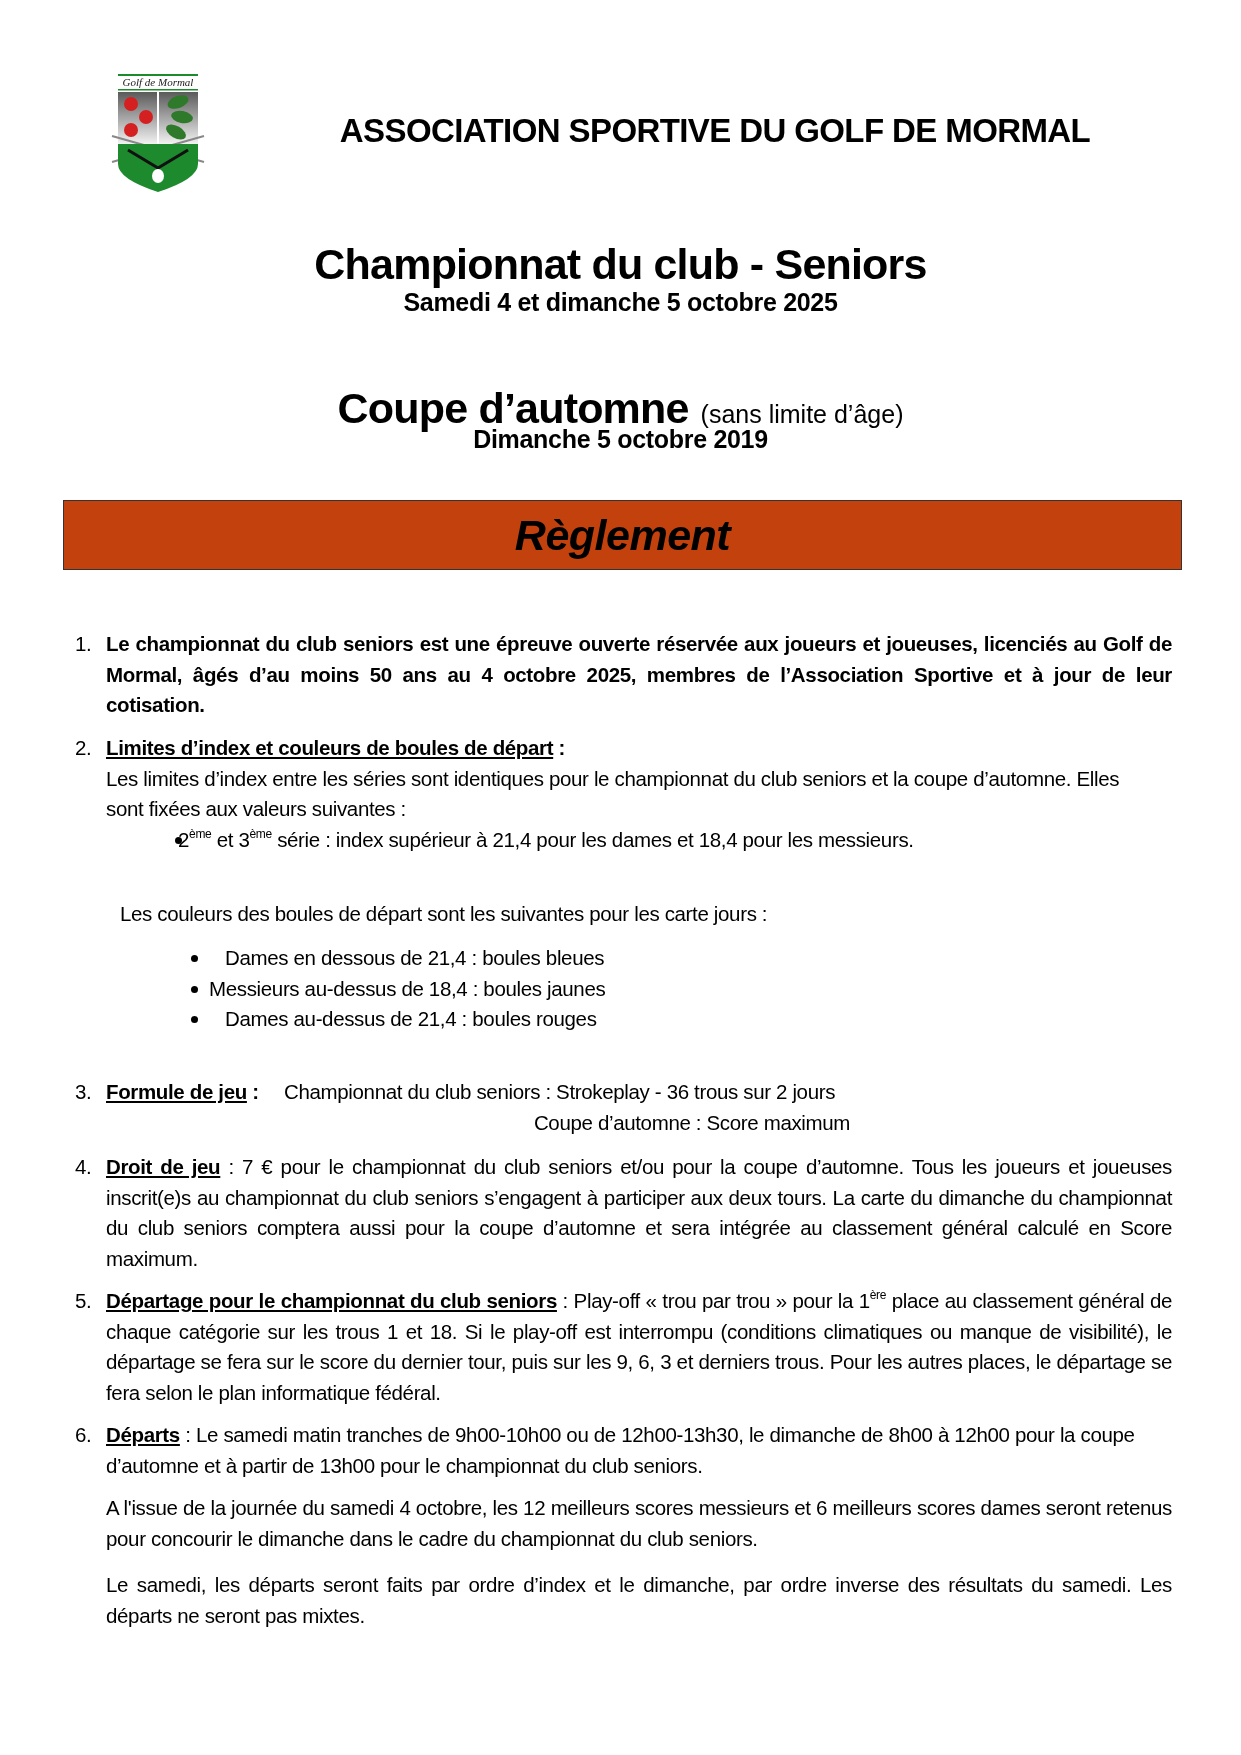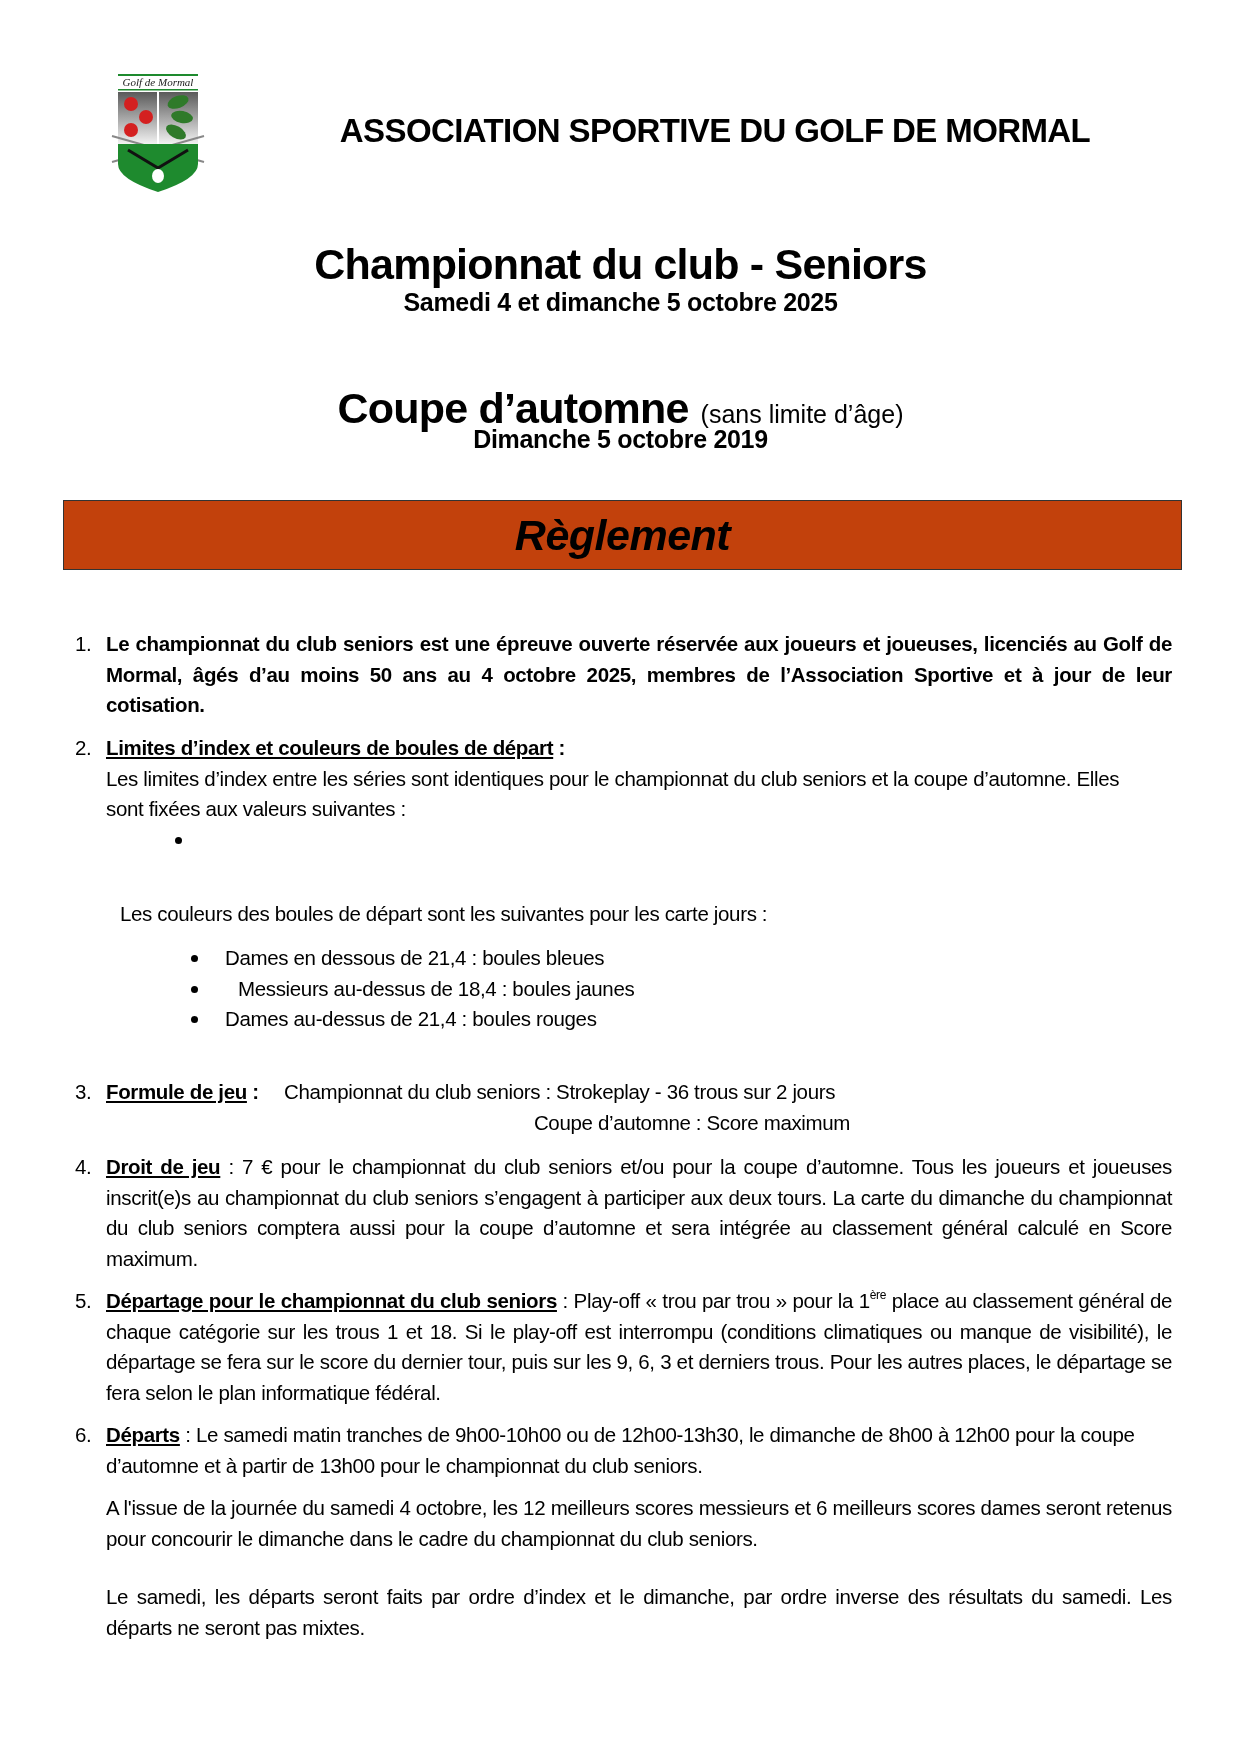--- a/index.html
+++ b/index.html
@@ -81,35 +81,38 @@
 </div>
 
 <div class="abs item" style="top:733px;">
   <span class="num">2.</span>
   <div class="body ragged">
     <span class="u">Limites d’index et couleurs de boules de départ</span><span class="b"> :</span>
     <div style="width:1030px;">Les limites d’index entre les séries sont identiques pour le championnat du club seniors et la coupe d’automne. Elles sont fixées aux valeurs suivantes :</div>
     <div style="position:relative; margin-left:0;">
       <div class="bl-row">
         <span class="dot" style="left:69px;"></span>
+        <span style="position:absolute; left:72px; white-space:nowrap;">
+          <span>2</span><sup>ème</sup><span> et 3</span><sup>ème</sup><span> série : index supérieur à 21,4 pour les dames et 18,4 pour les messieurs.</span>
+        </span>
       </div>
     </div>
   </div>
 </div>
 
 <div class="abs item" style="top:899px; left:120px;">Les couleurs des boules de départ sont les suivantes pour les carte jours :</div>
 
 <div class="abs item" style="top:943px; left:75px;">
   <div class="bl-row">
       <span class="dot" style="left:116px;"></span>
       <span style="position:absolute;left:150px;">Dames en dessous de 21,4 : boules bleues</span>
     </div>
   <div class="bl-row">
       <span class="dot" style="left:116px;"></span>
-      <span style="position:absolute;left:163px;">Messieurs au-dessus de 18,4 : boules jaunes</span>
+      <span style="position:absolute;left:134px;">Messieurs au-dessus de 18,4 : boules jaunes</span>
     </div>
   <div class="bl-row">
       <span class="dot" style="left:116px;"></span>
       <span style="position:absolute;left:150px;">Dames au-dessus de 21,4 : boules rouges</span>
     </div>
 </div>
 
 <div class="abs item" style="top:1077px;">
   <span class="num">3.</span>
   <div class="body ragged" style="position:relative;">
@@ -127,15 +130,15 @@
 <div class="abs item" style="top:1286px;">
   <span class="num">5.</span>
   <div class="body"><span class="u">Départage pour le championnat du club seniors</span><span> :  Play-off « trou par trou » pour la 1</span><sup>ère</sup><span> place au classement général de chaque catégorie sur les trous 1 et 18. Si le play-off est interrompu (conditions climatiques ou manque de visibilité), le départage se fera sur le score du dernier tour, puis sur les 9, 6, 3 et derniers trous. Pour les autres places, le départage se fera selon le plan informatique fédéral.</span></div>
 </div>
 
 <div class="abs item" style="top:1420px;">
   <span class="num">6.</span>
   <div class="body ragged">
     <p class="para"><span class="u">Départs</span><span> : Le samedi matin tranches de 9h00-10h00 ou de 12h00-13h30, le dimanche de 8h00 à 12h00 pour la coupe d’automne et à partir de 13h00 pour le championnat du club seniors.</span></p>
     <p class="para" style="margin-top:12px; text-align:justify;">A l'issue de la journée du samedi 4 octobre, les 12 meilleurs scores messieurs et 6 meilleurs scores dames seront retenus pour concourir le dimanche dans le cadre du championnat du club seniors.</p>
-    <p class="para" style="margin-top:28px; text-align:justify;">Le samedi, les départs seront faits par ordre d’index et le dimanche, par ordre inverse des résultats du samedi. Les départs ne seront pas mixtes.</p>
+    <p class="para" style="margin-top:16px; text-align:justify;">Le samedi, les départs seront faits par ordre d’index et le dimanche, par ordre inverse des résultats du samedi. Les départs ne seront pas mixtes.</p>
   </div>
 </div>
 
 </body></html>

